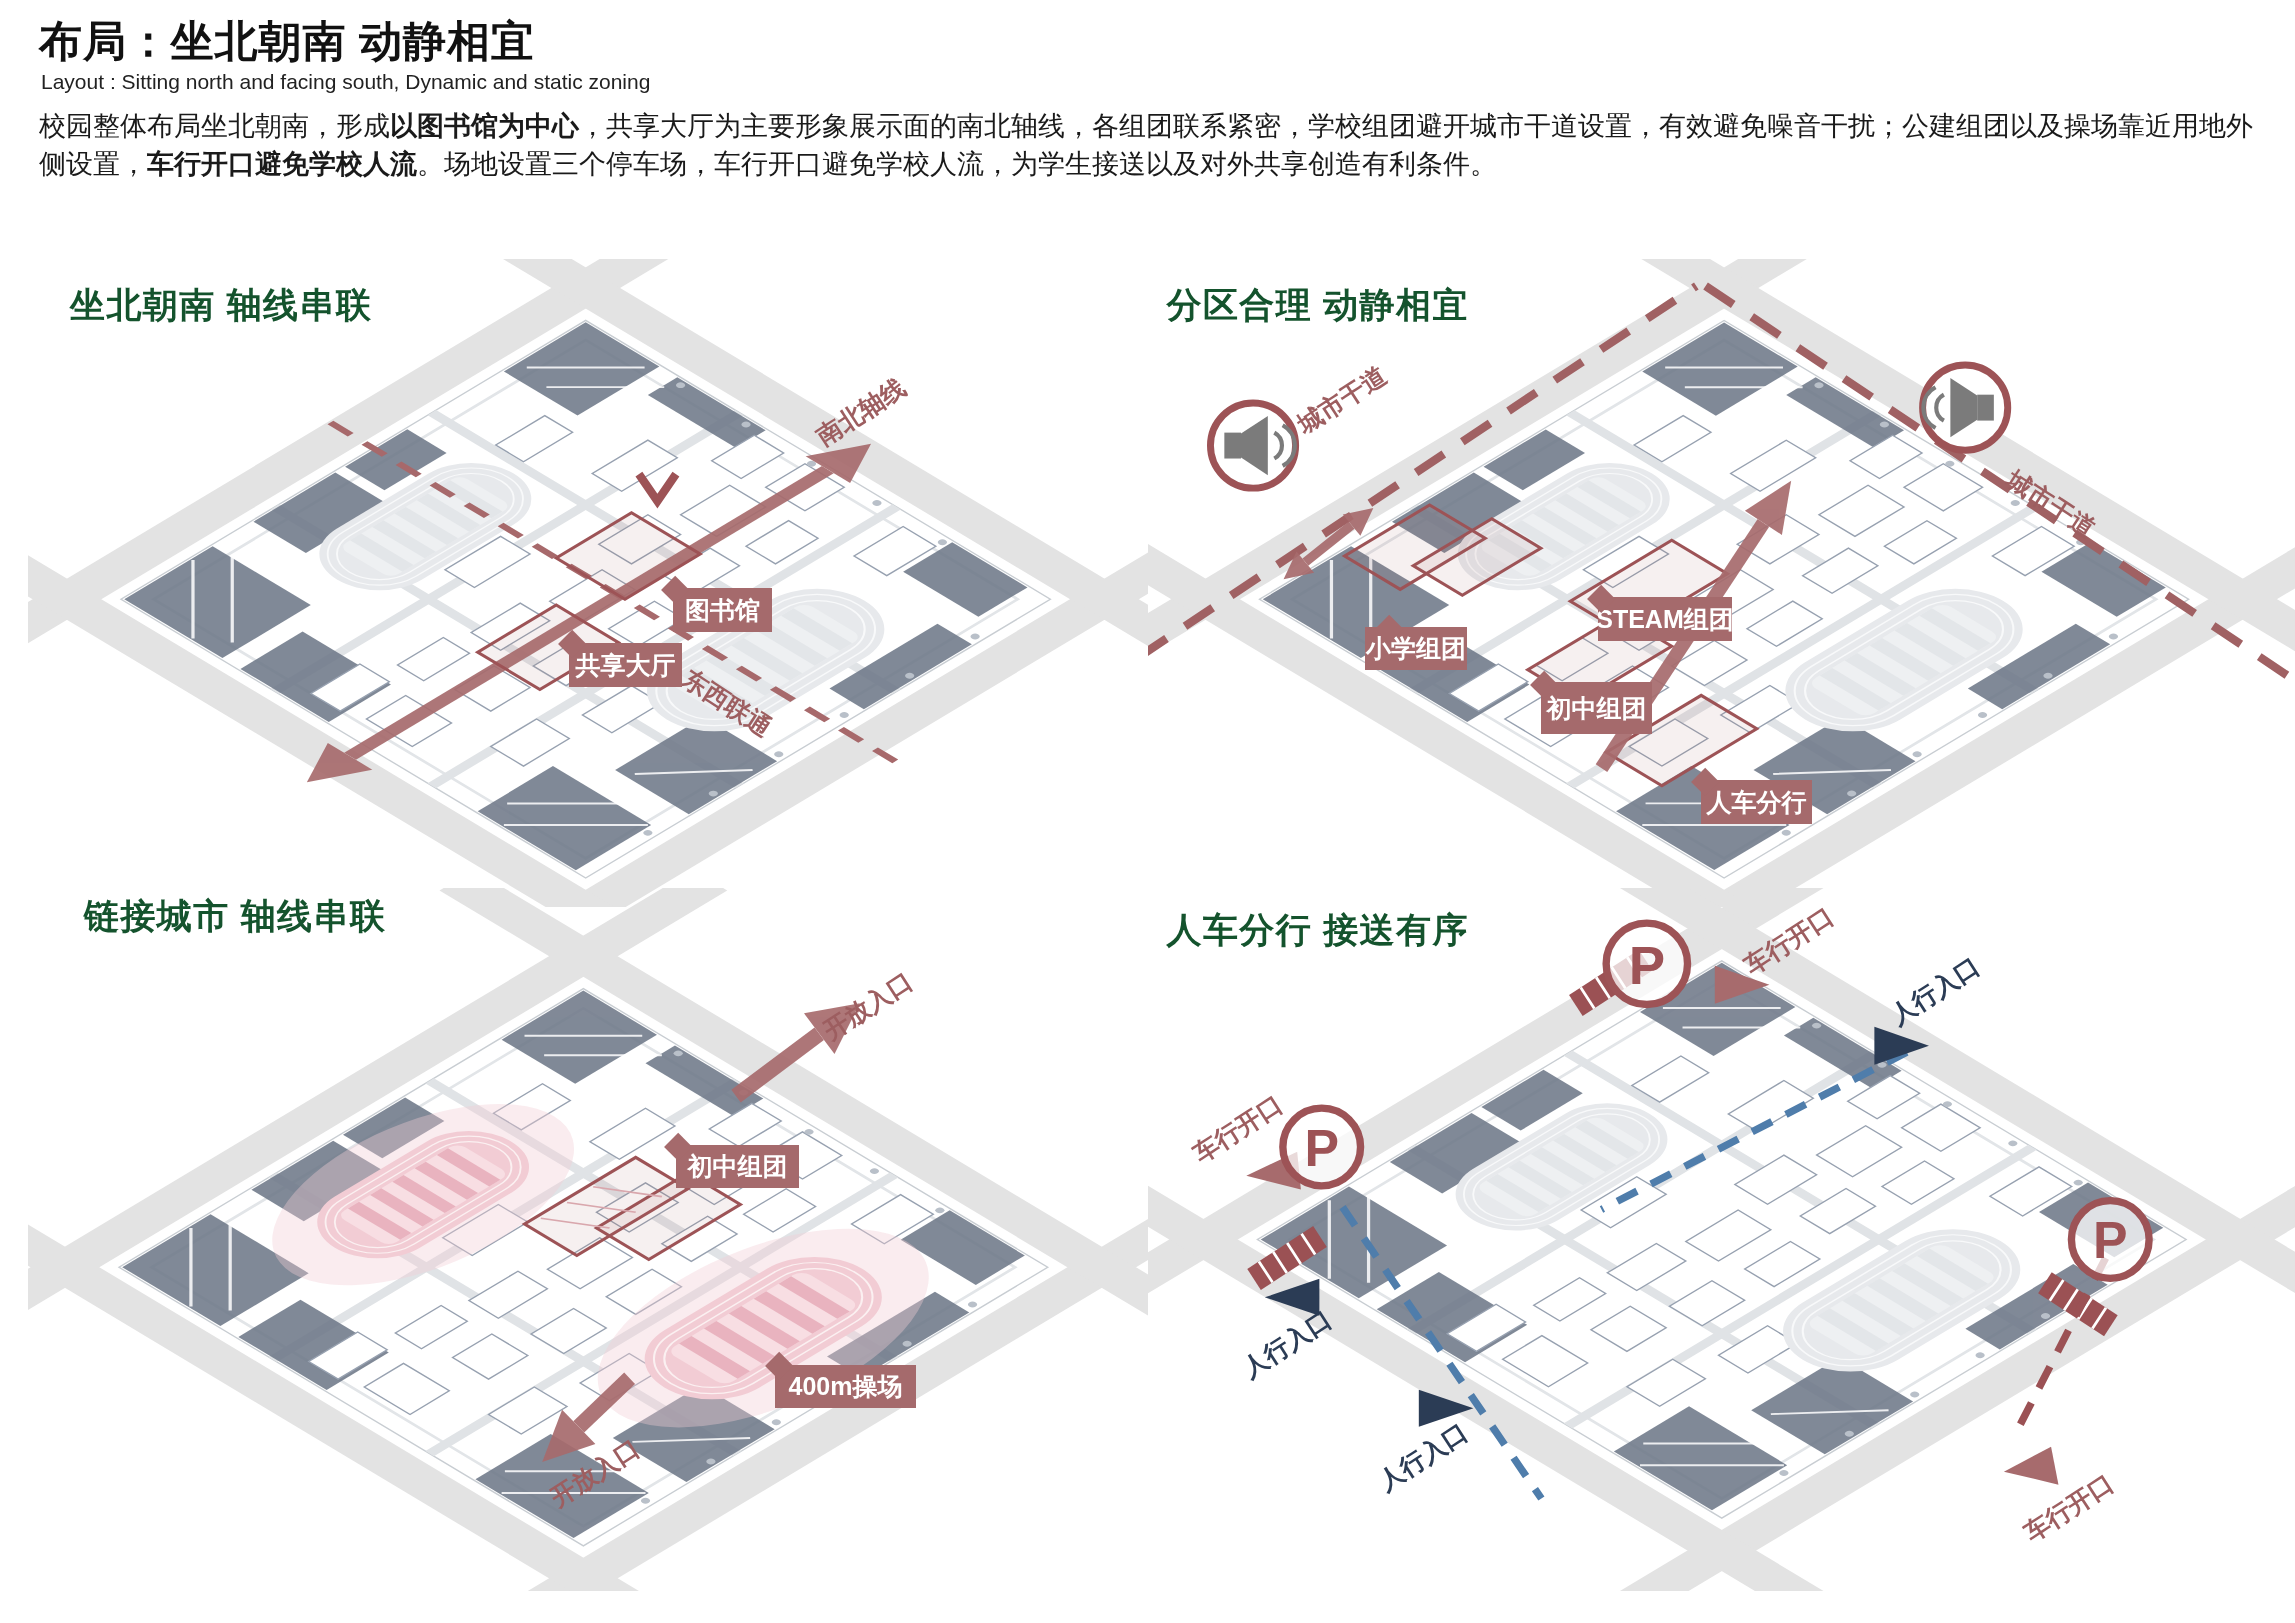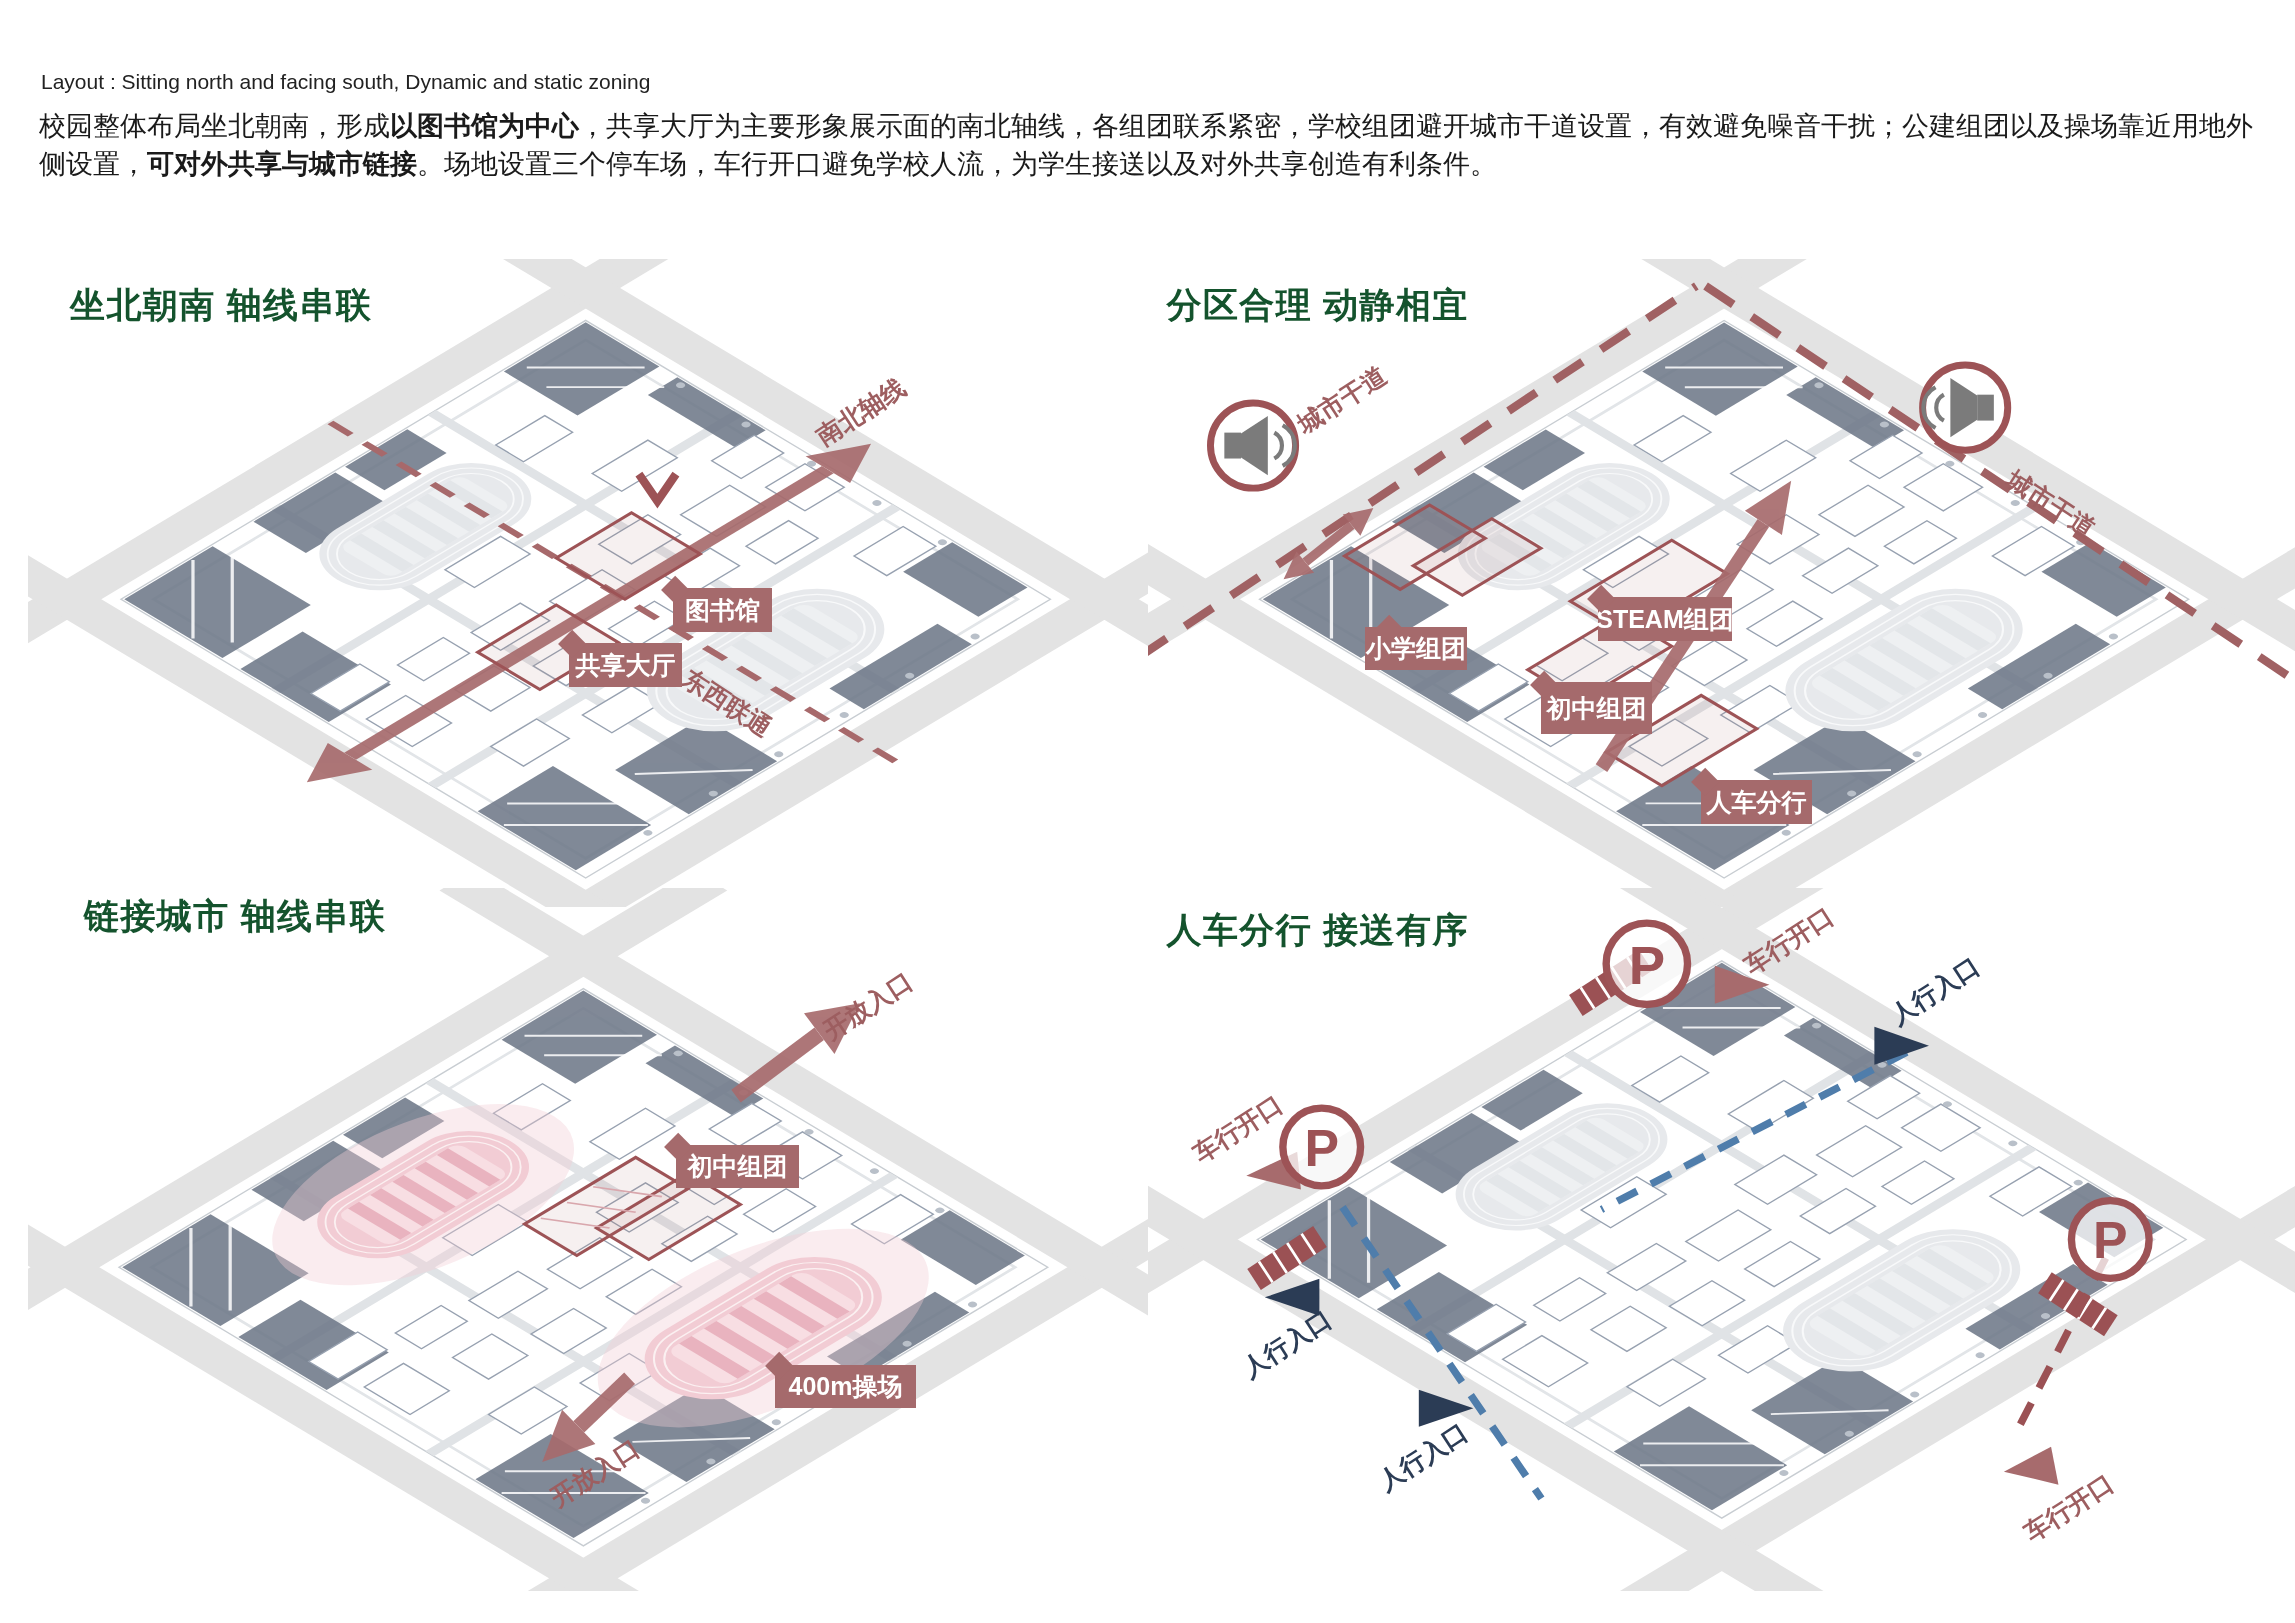--- a/index.html
+++ b/index.html
@@ -115,22 +115,23 @@
       </g>
       <g id="speakerGlyph">
         <circle cx="0" cy="0" r="92" fill="#ffffff" stroke="#9d5356" stroke-width="15"></circle>
         <rect x="-62" y="-28" width="36" height="56" fill="#7b7b7b"></rect>
         <polygon points="-26,-26 32,-64 32,64 -26,26" fill="#7b7b7b"></polygon>
         <path d="M46,-28 A32,32 0 0 1 46,28 M64,-44 A50,50 0 0 1 64,44" stroke="#7b7b7b" stroke-width="9" fill="none"></path>
       </g>
     </defs>
   </svg>
 
+  <div class="main-title">布局：坐北朝南 动静相宜</div>
   <div class="sub-title">Layout :   Sitting north and facing south, Dynamic and static zoning</div>
-  <div class="body-text"><span>校园整体布局坐北朝南，形成</span><b>以图书馆为中心</b><span>，共享大厅为主要形象展示面的南北轴线，各组团联系紧密，学校组团避开城市干道设置，有效避免噪音干扰；公建组团以及操场靠近用地外侧设置，</span><b>可对外共享与城市链接</b><span>。场地设置三个停车场，车行开口避免学校人流，为学生接送以及对外共享创造有利条件。</span></div>
+  <div class="body-text"><span>校园整体布局坐北朝南，形成</span><b>以图书馆为中心</b><span>，共享大厅为主要形象展示面的南北轴线，各组团联系紧密，学校组团避开城市干道设置，有效避免噪音干扰；公建组团以及操场靠近用地外侧设置，</span><b>车行开口避免学校人流</b><span>。场地设置三个停车场，车行开口避免学校人流，为学生接送以及对外共享创造有利条件。</span></div>
 
   <div class="quad" style="left:28px;top:259px;width:1120px;height:648px;">
     <svg width="1120" height="648" viewBox="0 0 2420 1400">
       <g transform="translate(1205,735) scale(1,0.6) rotate(-45)">
         <use href="#siteCore"></use>
         <use href="#trackShape" transform="translate(-60,-430)" style="--ring:#e7e9ec;--field:#eef0f2;--stripe:#e3e6e9;--lane:#f8f9fa"></use>
         <use href="#trackShape" transform="translate(120,430) scale(1.12)" style="--ring:#e7e9ec;--field:#eef0f2;--stripe:#e3e6e9;--lane:#f8f9fa"></use>
         <line x1="60" y1="-840" x2="60" y2="900" stroke="#a7696b" stroke-width="18" stroke-dasharray="62 42"></line>
         <g fill="#a76b6d" opacity="0.92">
           <rect x="-760" y="22" width="1460" height="36"></rect>

